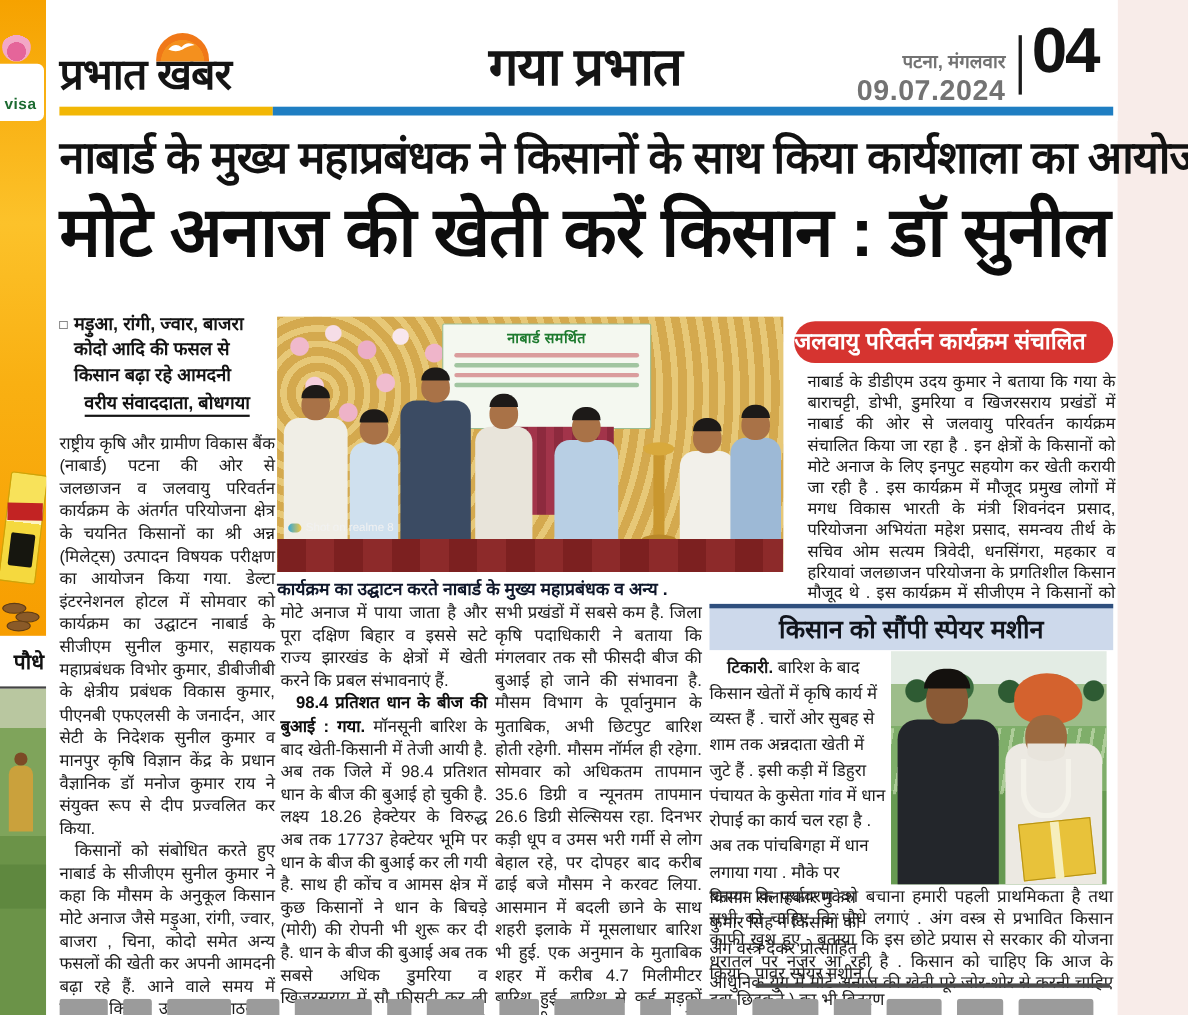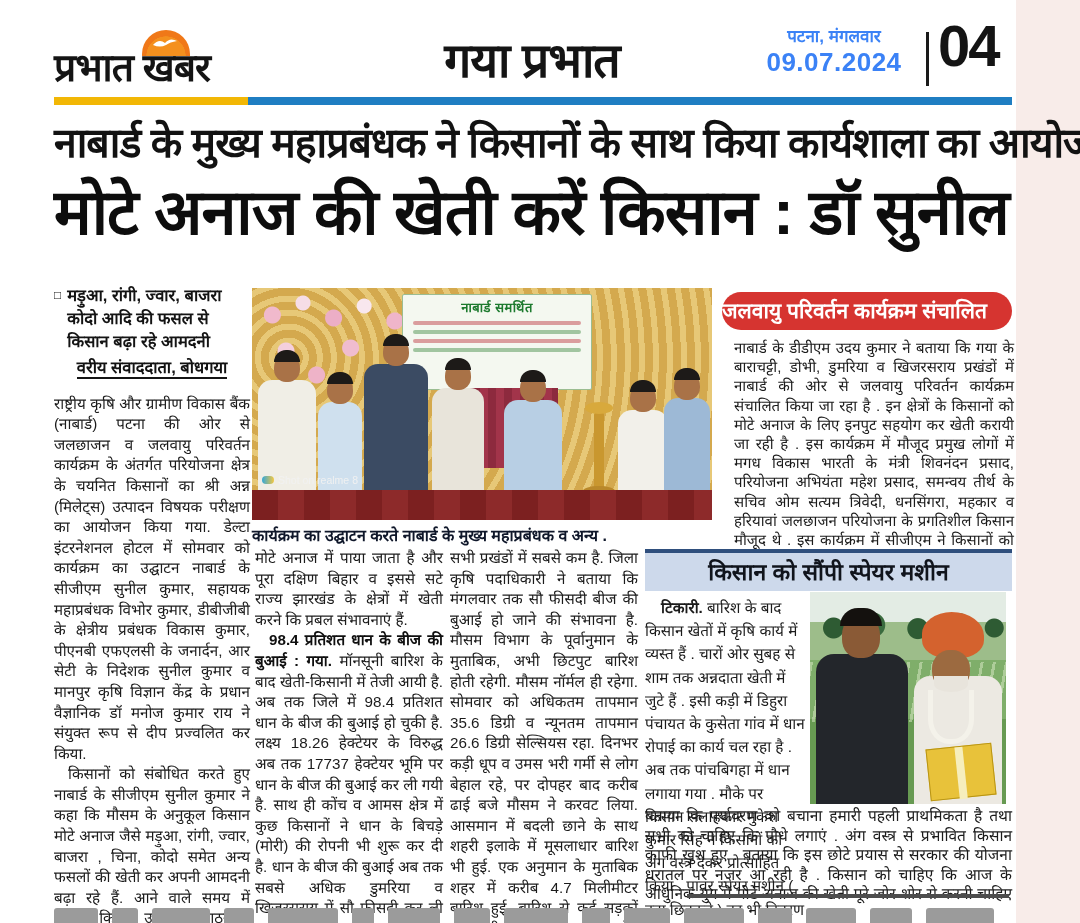--- a/index.html
+++ b/index.html
@@ -39,21 +39,21 @@
   
   .masthead { position:absolute; left:42px; top:0; width:974px; height:110px; background:#fff; }
   .logo { position:absolute; left:12px; top:36px; width:210px; height:58px; }
   .logo-text { position:absolute; left:0; bottom:2px; font-size:39px; font-weight:900; color:#141414; letter-spacing:-1px; white-space:nowrap; }
   .logo-sun { position:absolute; left:88px; top:-6px; width:48px; height:26px;
     background:radial-gradient(circle at 50% 100%, #f4901e 0 55%, #f07818 56% 100%);
     border-radius:48px 48px 0 0; overflow:hidden; }
   .logo-sun svg { position:absolute; left:10px; top:6px; }
   .edition { position:absolute; left:340px; top:26px; width:300px; text-align:center;
     font-size:48px; font-weight:900; color:#141414; letter-spacing:-1px; white-space:nowrap; }
-  .dateblock { position:absolute; left:712px; top:24px; width:160px; text-align:center; color:#3b82f6; }
+  .dateblock { position:absolute; left:712px; top:44px; width:160px; text-align:right; color:#737373; }
   .dateblock .city { font-size:17px; font-weight:bold; }
   .dateblock .date { font-size:26px; font-weight:900; letter-spacing:.5px; }
   .head-divider { position:absolute; left:884px; top:32px; width:3px; height:54px; background:#1a1a1a; }
   .pagenum { position:absolute; left:896px; top:12px; width:80px; font-size:58px; font-weight:900; color:#141414; letter-spacing:-2px; }
   .rule-yellow { position:absolute; left:12px; top:97px; width:194px; height:8px; background:#f2b705; }
   .rule-blue { position:absolute; left:206px; top:97px; width:764px; height:8px; background:#1f7ec2; }
 
   
   .kicker { position:absolute; left:54px; top:120px; width:958px; font-size:41px; line-height:1.15;
     font-weight:700; color:#121212; letter-spacing:-1px; white-space:nowrap; }
@@ -153,20 +153,38 @@
   .teaser { position:absolute; left:54px; top:908px; width:958px; height:15px; overflow:hidden; display:flex; gap:14px; align-items:flex-start; }
   .teaser i { display:block; background:#9b9b9b; border-radius:3px 3px 0 0; height:22px; }
 </style>
 </head>
 <body>
 
 <div id="page">
 
   <div class="right-margin"></div>
 
+  <div class="ad-strip">
+    <div class="ad-orange">
+      <div class="ad-lotus"></div>
+      <div class="ad-logo"></div>
+      <div class="ad-brand">visa</div>
+      <div class="ad-packet"></div>
+      <div class="ad-coin" style="left:2px; top:548px;"></div>
+      <div class="ad-coin" style="left:14px; top:556px;"></div>
+      <div class="ad-coin" style="left:6px; top:564px;"></div>
+    </div>
+    <div class="ad-white-band">
+      <span class="ad-label">पौधे</span>
+    </div>
+    <div class="ad-photo">
+      <div class="fig"></div>
+      <div class="patch"></div>
+    </div>
+  </div>
 
   <div class="masthead">
     <div class="logo">
       <div class="logo-sun">
         <svg width="26" height="14" viewBox="0 0 26 14">
           <path d="M1 9 Q7 2 13 7 Q18 1 25 5 Q18 6 14 9 Q8 12 1 9 Z" fill="#ffffff"></path>
         </svg>
       </div>
       <div class="logo-text">प्रभात खबर</div>
     </div>

